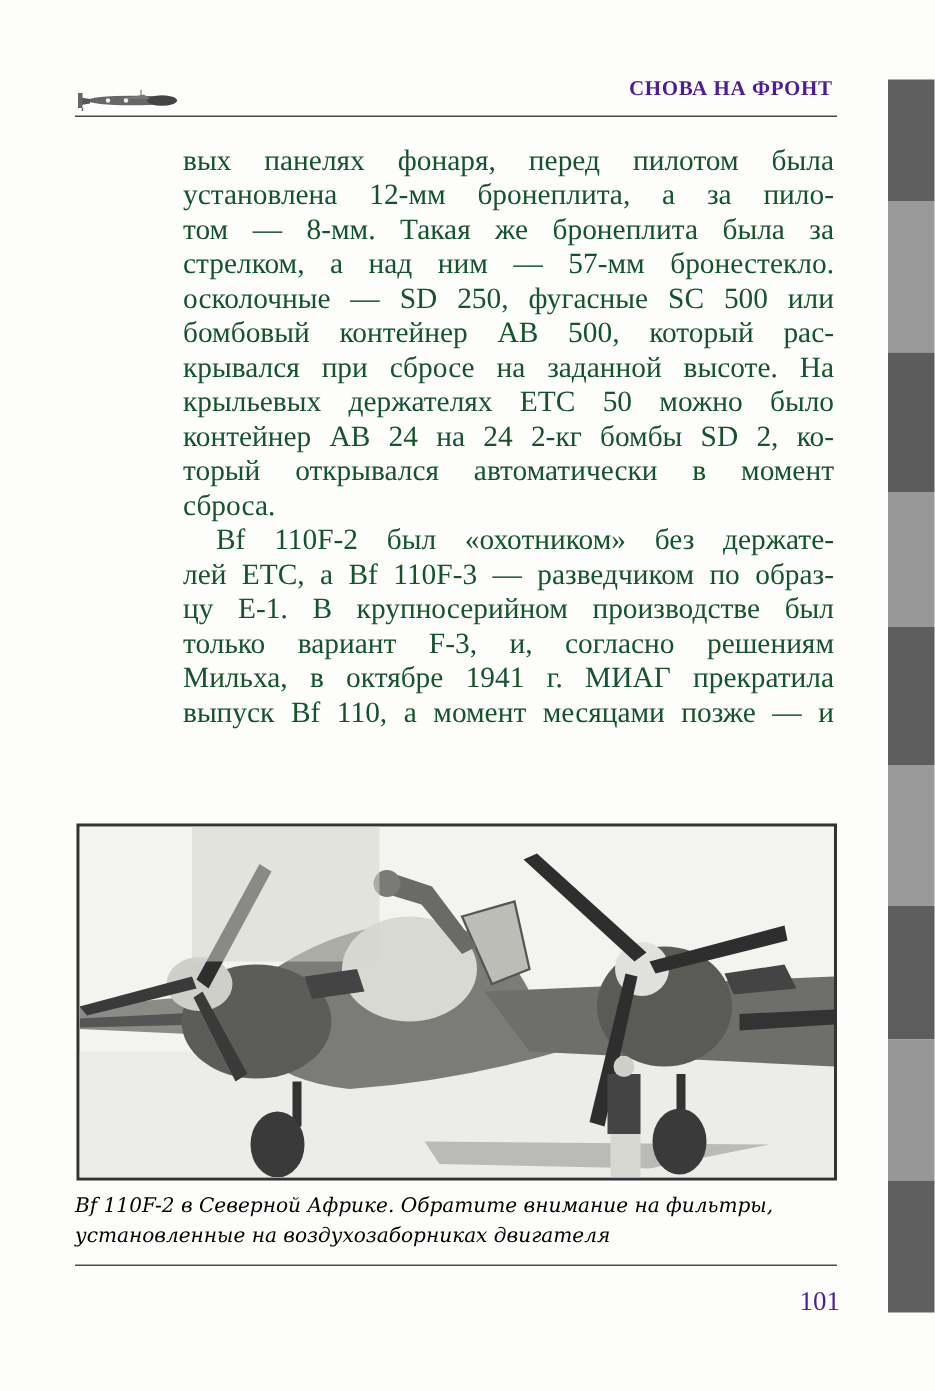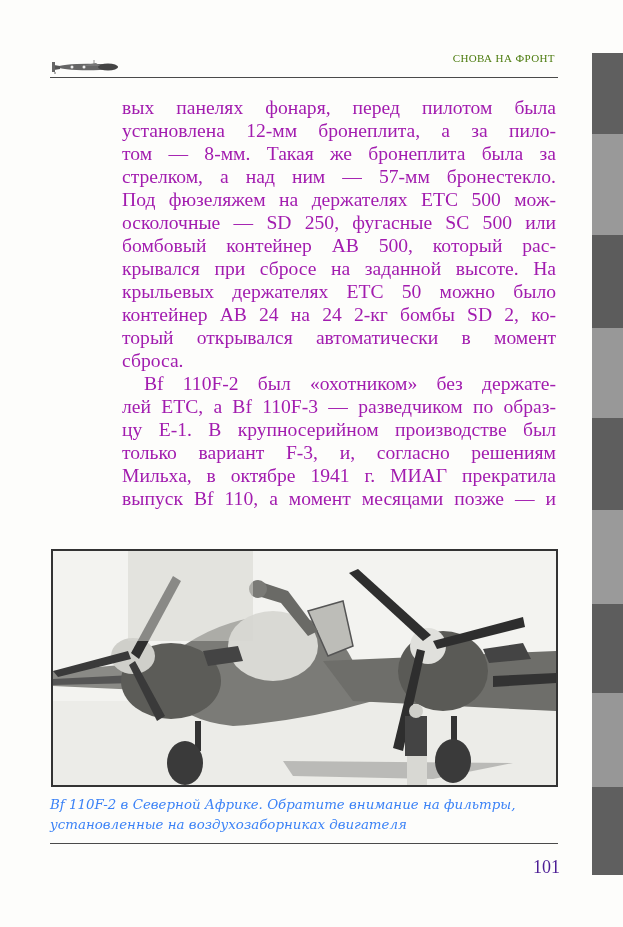--- a/index.html
+++ b/index.html
@@ -8,53 +8,54 @@
     background: #fdfdfb;
     font-family: "DejaVu Serif", "Liberation Serif", serif;
     color: #1e1e1e;
   }
   .page { position: absolute; left: 0; top: 0; width: 623px; height: 927px; }
 
   
   .header-plane { position: absolute; left: 50px; top: 57px; width: 74px; height: 18px; }
   .running-head {
     position: absolute; right: 68px; top: 52px;
-    font-family: "Liberation Serif", serif; font-size: 11px; letter-spacing: 0.4px;
-    color: #4d7c0f;
+    font-family: "Liberation Serif", serif; font-size: 14px; letter-spacing: 0.4px;
+    color: #4c1d95;
+    font-weight: bold;
   }
   .rule { position: absolute; height: 1px; background: #4a4a4a; }
   .rule.top { left: 50px; top: 77px; width: 508px; }
   .rule.bottom { left: 50px; top: 843px; width: 508px; }
 
   
   .thumb-tab { position: absolute; left: 592px; top: 53px; width: 31px; height: 822px; }
   .thumb-band { position: absolute; left: 0; width: 31px; }
 
   
   .body-text {
     position: absolute; left: 122px; top: 96px; width: 434px;
     font-family: "Liberation Serif", serif; font-size: 19.6px; line-height: 23px;
-    color: #a21caf;
+    color: #14532d;
   }
   .line { display: block; white-space: nowrap; text-align: justify; text-align-last: justify; height: 23px; }
   .line.last { text-align-last: left; }
   .line.indent { padding-left: 22px; }
 
   
   .photo {
     position: absolute; left: 51px; top: 549px; width: 503px; height: 234px;
     border: 2px solid #333; background: #f2f2ef; overflow: hidden;
   }
   .photo svg { display: block; }
 
   
   .caption {
     position: absolute; left: 50px; top: 795px; width: 510px;
     font-family: "DejaVu Serif", serif; font-style: italic;
-    font-size: 13.4px; line-height: 20px; color: #3b82f6;
+    font-size: 13.4px; line-height: 20px; color: #000000;
   }
   .caption span { display: block; white-space: nowrap; }
 
   .page-number {
     position: absolute; right: 63px; top: 857px;
     font-family: "Liberation Serif", serif; font-size: 18px; color: #4c1d95;
   }
 </style>
 </head>
 <body>
@@ -86,21 +87,20 @@
     <div class="thumb-band" style="top:551px;height:89px;background:#5d5d5d"></div>
     <div class="thumb-band" style="top:640px;height:94px;background:#979797"></div>
     <div class="thumb-band" style="top:734px;height:88px;background:#5f5f5f"></div>
   </div>
 
   <div class="body-text">
     <span class="line">вых панелях фонаря, перед пилотом была</span>
     <span class="line">установлена 12-мм бронеплита, а за пило-</span>
     <span class="line">том — 8-мм. Такая же бронеплита была за</span>
     <span class="line">стрелком, а над ним — 57-мм бронестекло.</span>
-    <span class="line">Под фюзеляжем на держателях ETC 500 мож-</span>
     <span class="line">осколочные — SD 250, фугасные SC 500 или</span>
     <span class="line">бомбовый контейнер AB 500, который рас-</span>
     <span class="line">крывался при сбросе на заданной высоте. На</span>
     <span class="line">крыльевых держателях ETC 50 можно было</span>
     <span class="line">контейнер AB 24 на 24 2-кг бомбы SD 2, ко-</span>
     <span class="line">торый открывался автоматически в момент</span>
     <span class="line last">сброса.</span>
     <span class="line indent">Bf 110F-2 был «охотником» без держате-</span>
     <span class="line">лей ETC, а Bf 110F-3 — разведчиком по образ-</span>
     <span class="line">цу E-1. В крупносерийном производстве был</span>

